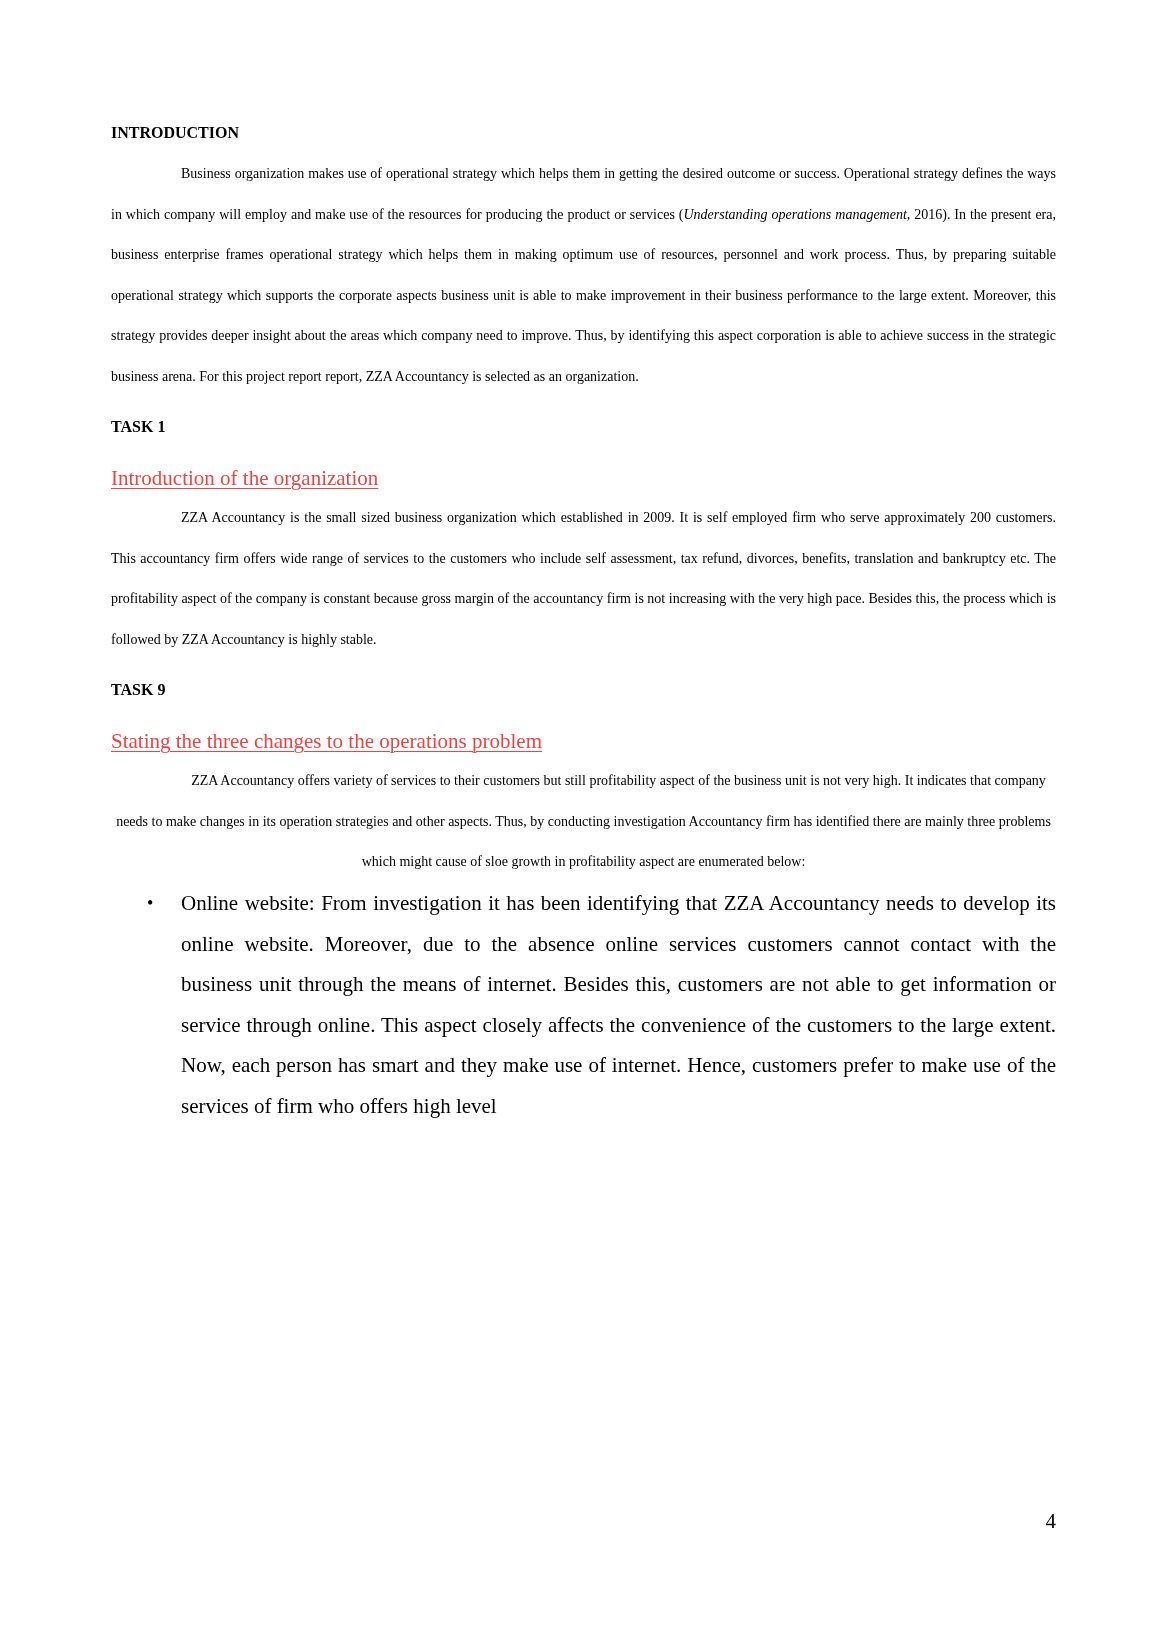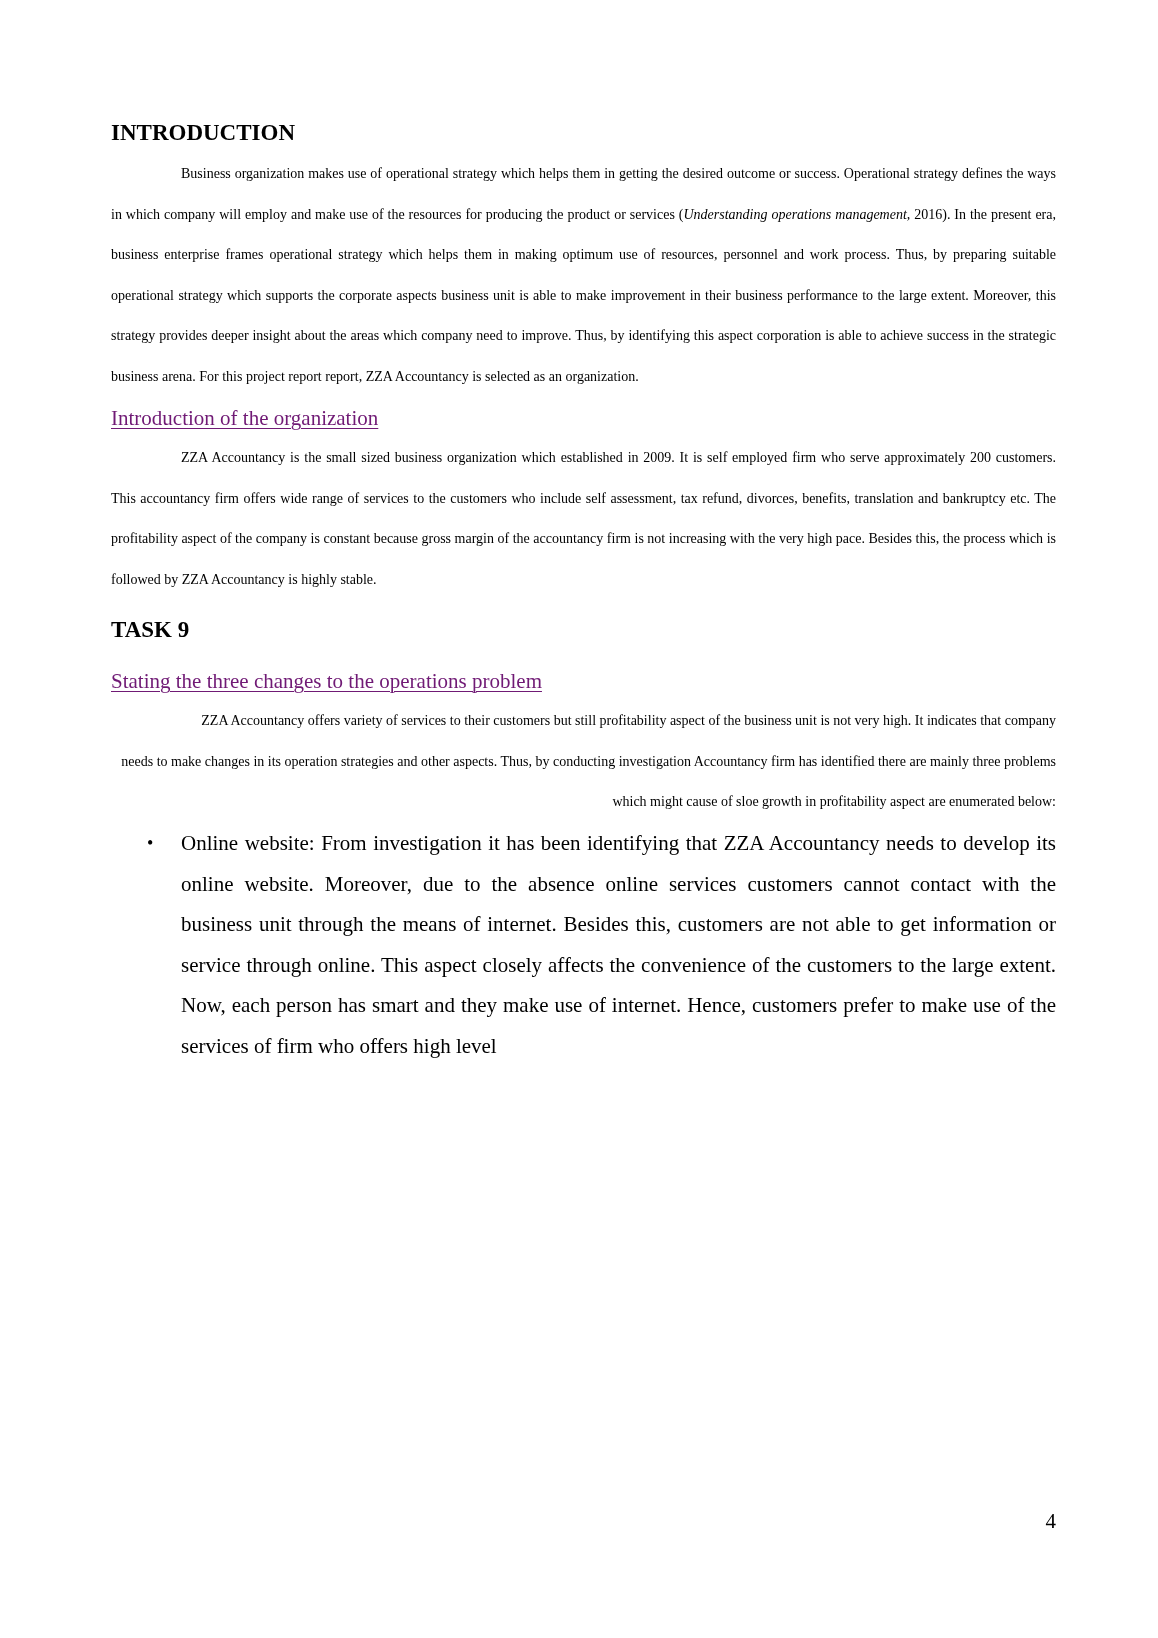--- a/index.html
+++ b/index.html
@@ -17,46 +17,46 @@
     }
     .page {
       position: absolute;
       left: 111px;
       top: 118px;
       width: 945px;
     }
     h1.section {
       font-family: "Liberation Serif", "DejaVu Serif", serif;
       font-weight: bold;
-      font-size: 23px;
+      font-size: 16px;
       line-height: 30px;
       margin: 0 0 6px 0;
     }
     h1.section.task {
       margin-top: 14px;
       margin-bottom: 16px;
     }
     .subhead {
       font-size: 21px;
       line-height: 40.6px;
-      color: #701a75;
+      color: #ef4444;
       text-decoration: underline;
       text-decoration-thickness: 1px;
       text-underline-offset: 3px;
       margin: 0;
     }
     p.body {
       font-size: 14px;
       line-height: 40.6px;
       margin: 0;
       text-align: justify;
       text-indent: 70px;
     }
     p.body.ragged {
-      text-align: right;
+      text-align: center;
     }
     p.body .ital {
       font-style: italic;
     }
     ul.bullets {
       list-style: none;
       margin: 0;
       padding: 0;
     }
     ul.bullets li {
@@ -83,20 +83,21 @@
     }
   </style>
 </head>
 <body>
 
 <div class="page">
 
   <h1 class="section">INTRODUCTION</h1>
   <p class="body"><span>Business organization makes use of operational strategy which helps them in getting the desired outcome or success. Operational strategy defines the ways in which company will employ and make use of the resources for producing the product or services (</span><span class="ital">Understanding operations management,</span><span> 2016). In the present era, business enterprise frames operational strategy which helps them in making optimum use of resources, personnel and work process. Thus, by preparing suitable operational strategy which supports the corporate aspects business unit is able to make improvement in their business performance to the large extent. Moreover, this strategy provides deeper insight about the areas which company need to improve. Thus, by identifying this aspect corporation is able to achieve success in the strategic business arena. For this project report report, ZZA Accountancy is selected as an organization.</span></p>
 
+  <h1 class="section task">TASK 1</h1>
   <p class="subhead">Introduction of the organization</p>
   <p class="body">ZZA Accountancy is the small sized business organization which established in 2009. It is self employed firm who serve approximately 200 customers. This accountancy firm offers wide range of services to the customers who include self assessment, tax refund, divorces, benefits, translation and bankruptcy etc. The profitability aspect of the company is constant because gross margin of the accountancy firm is not increasing with the very high pace. Besides this, the process which is followed by ZZA Accountancy is highly stable.</p>
 
   <h1 class="section task">TASK 9</h1>
   <p class="subhead">Stating the three changes to the operations problem</p>
   <p class="body ragged">ZZA Accountancy offers variety of services to their customers but still profitability aspect of the business unit is not very high. It indicates that company needs to make changes in its operation strategies and other aspects. Thus, by conducting investigation Accountancy firm has identified there are mainly three problems which might cause of sloe growth in profitability aspect are enumerated below:</p>
 
   <ul class="bullets">
     <li>
       <span class="bullet">•</span>

